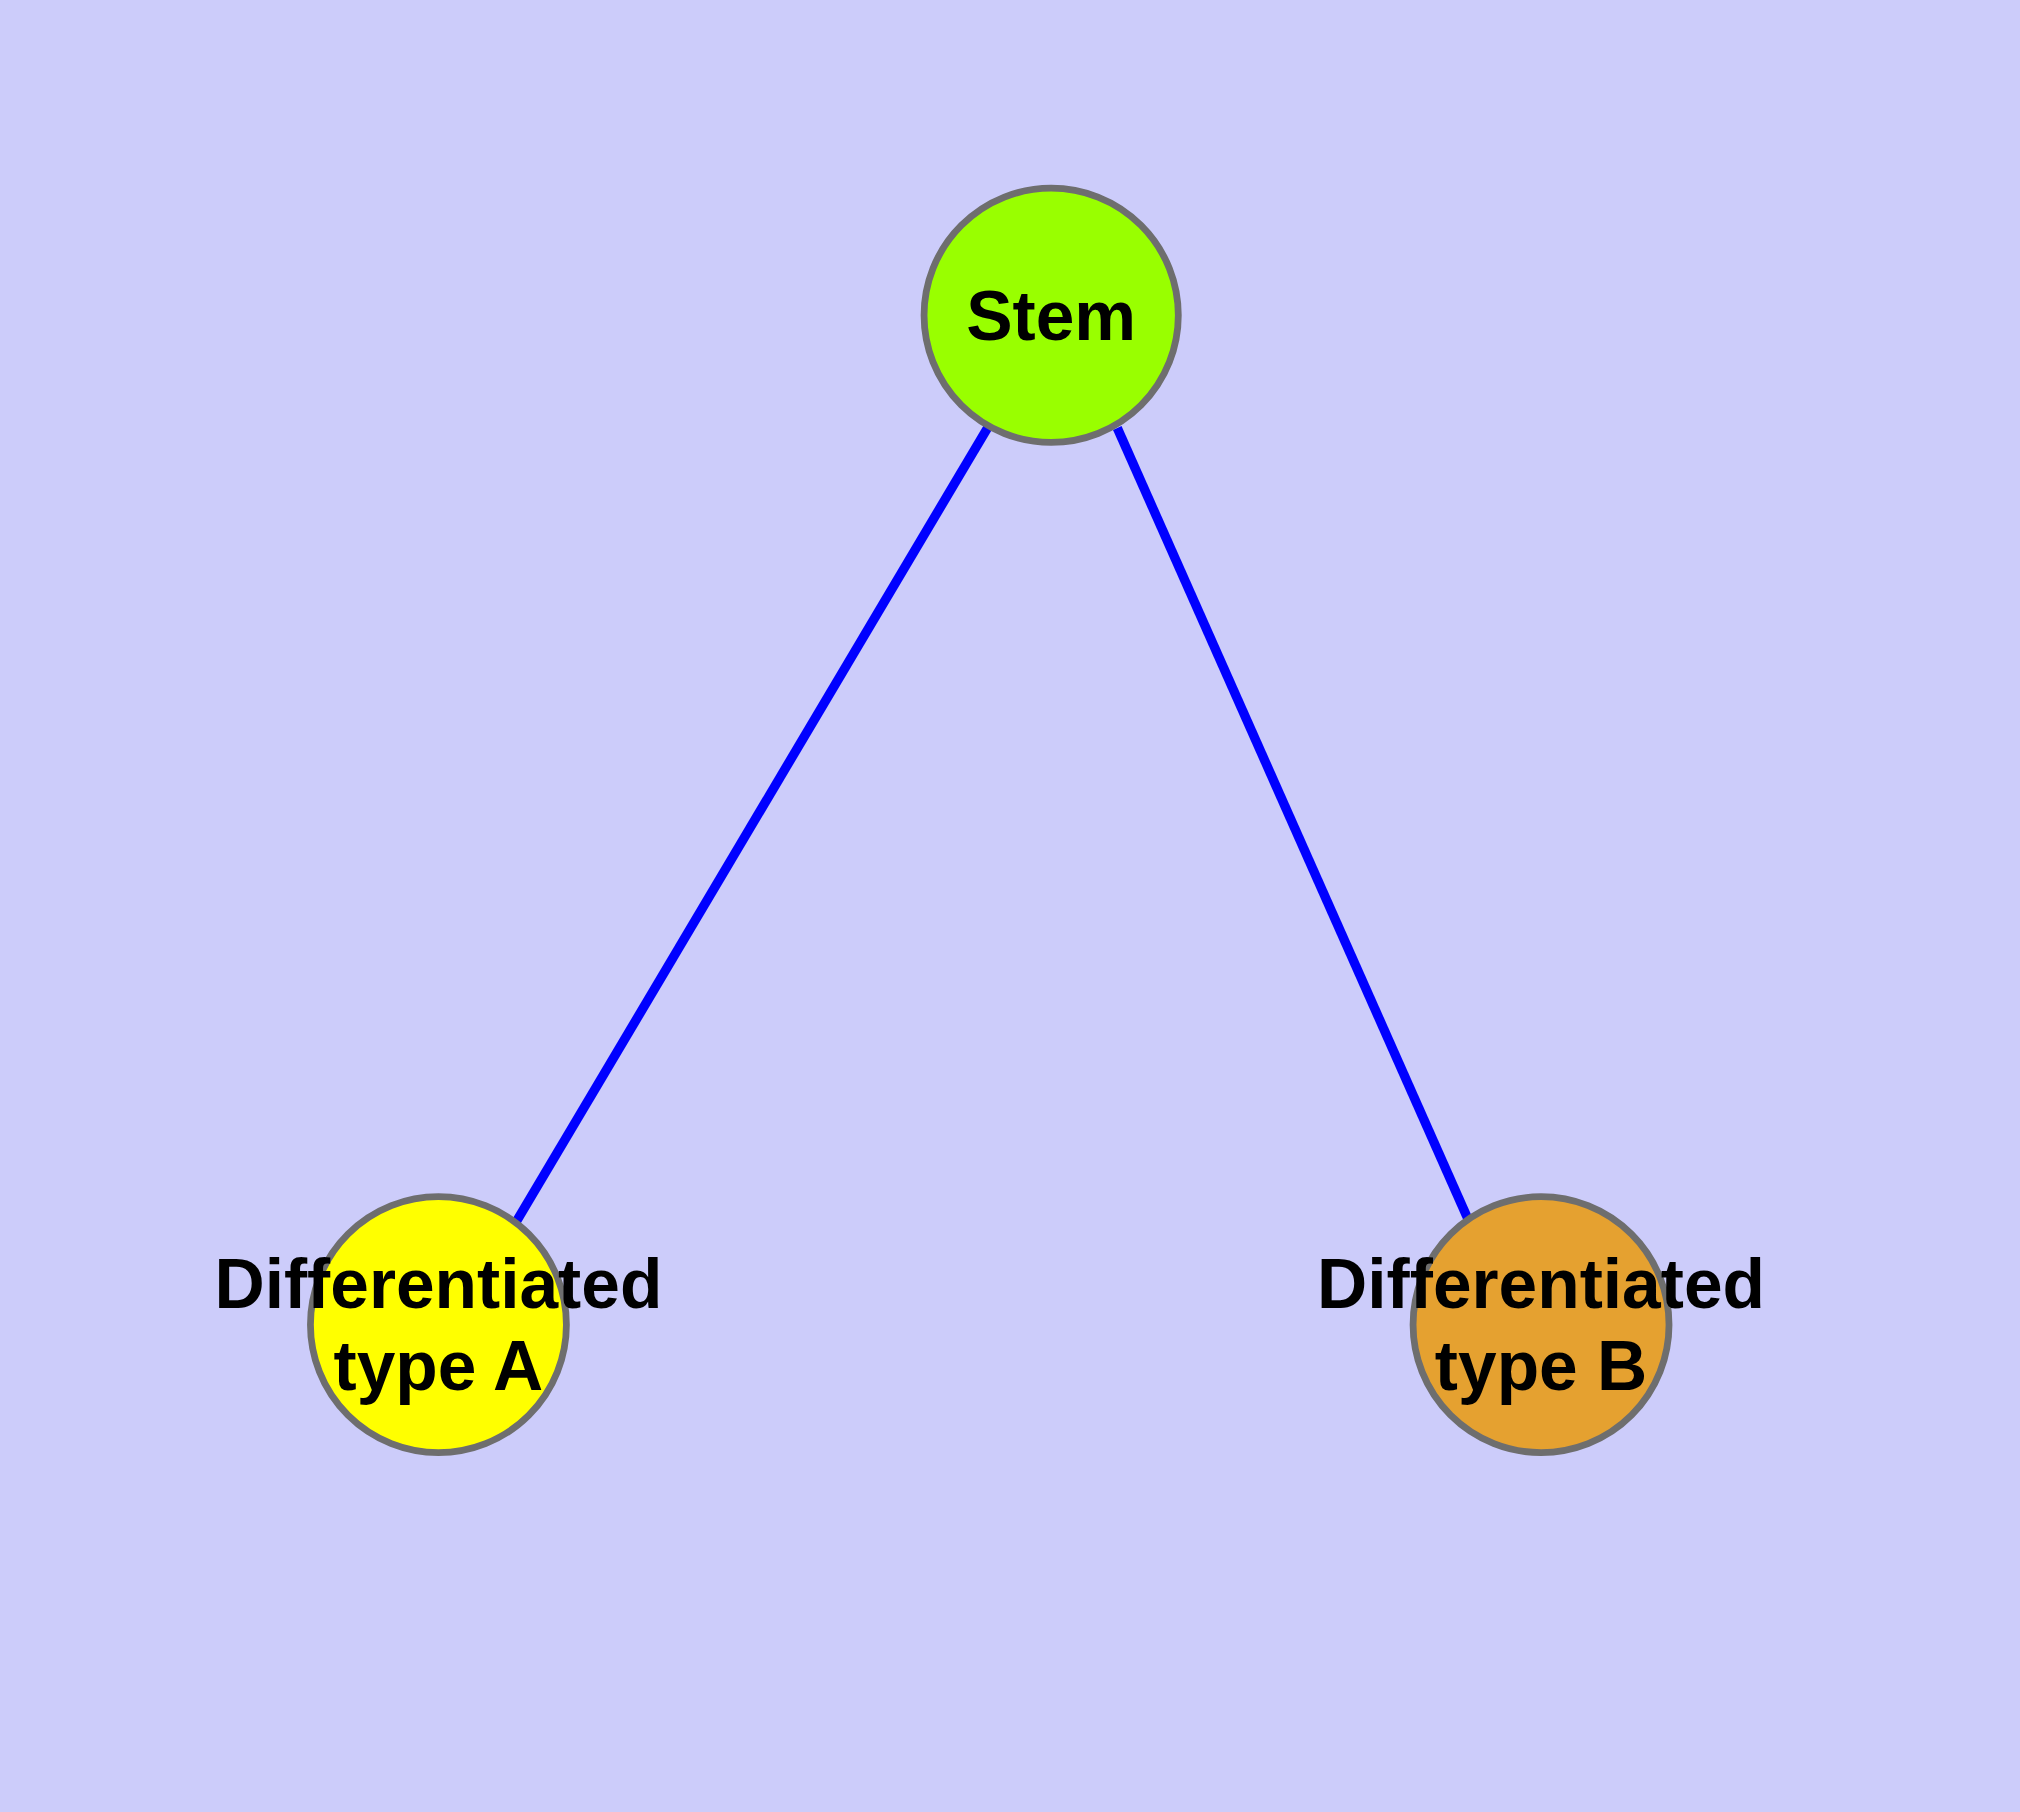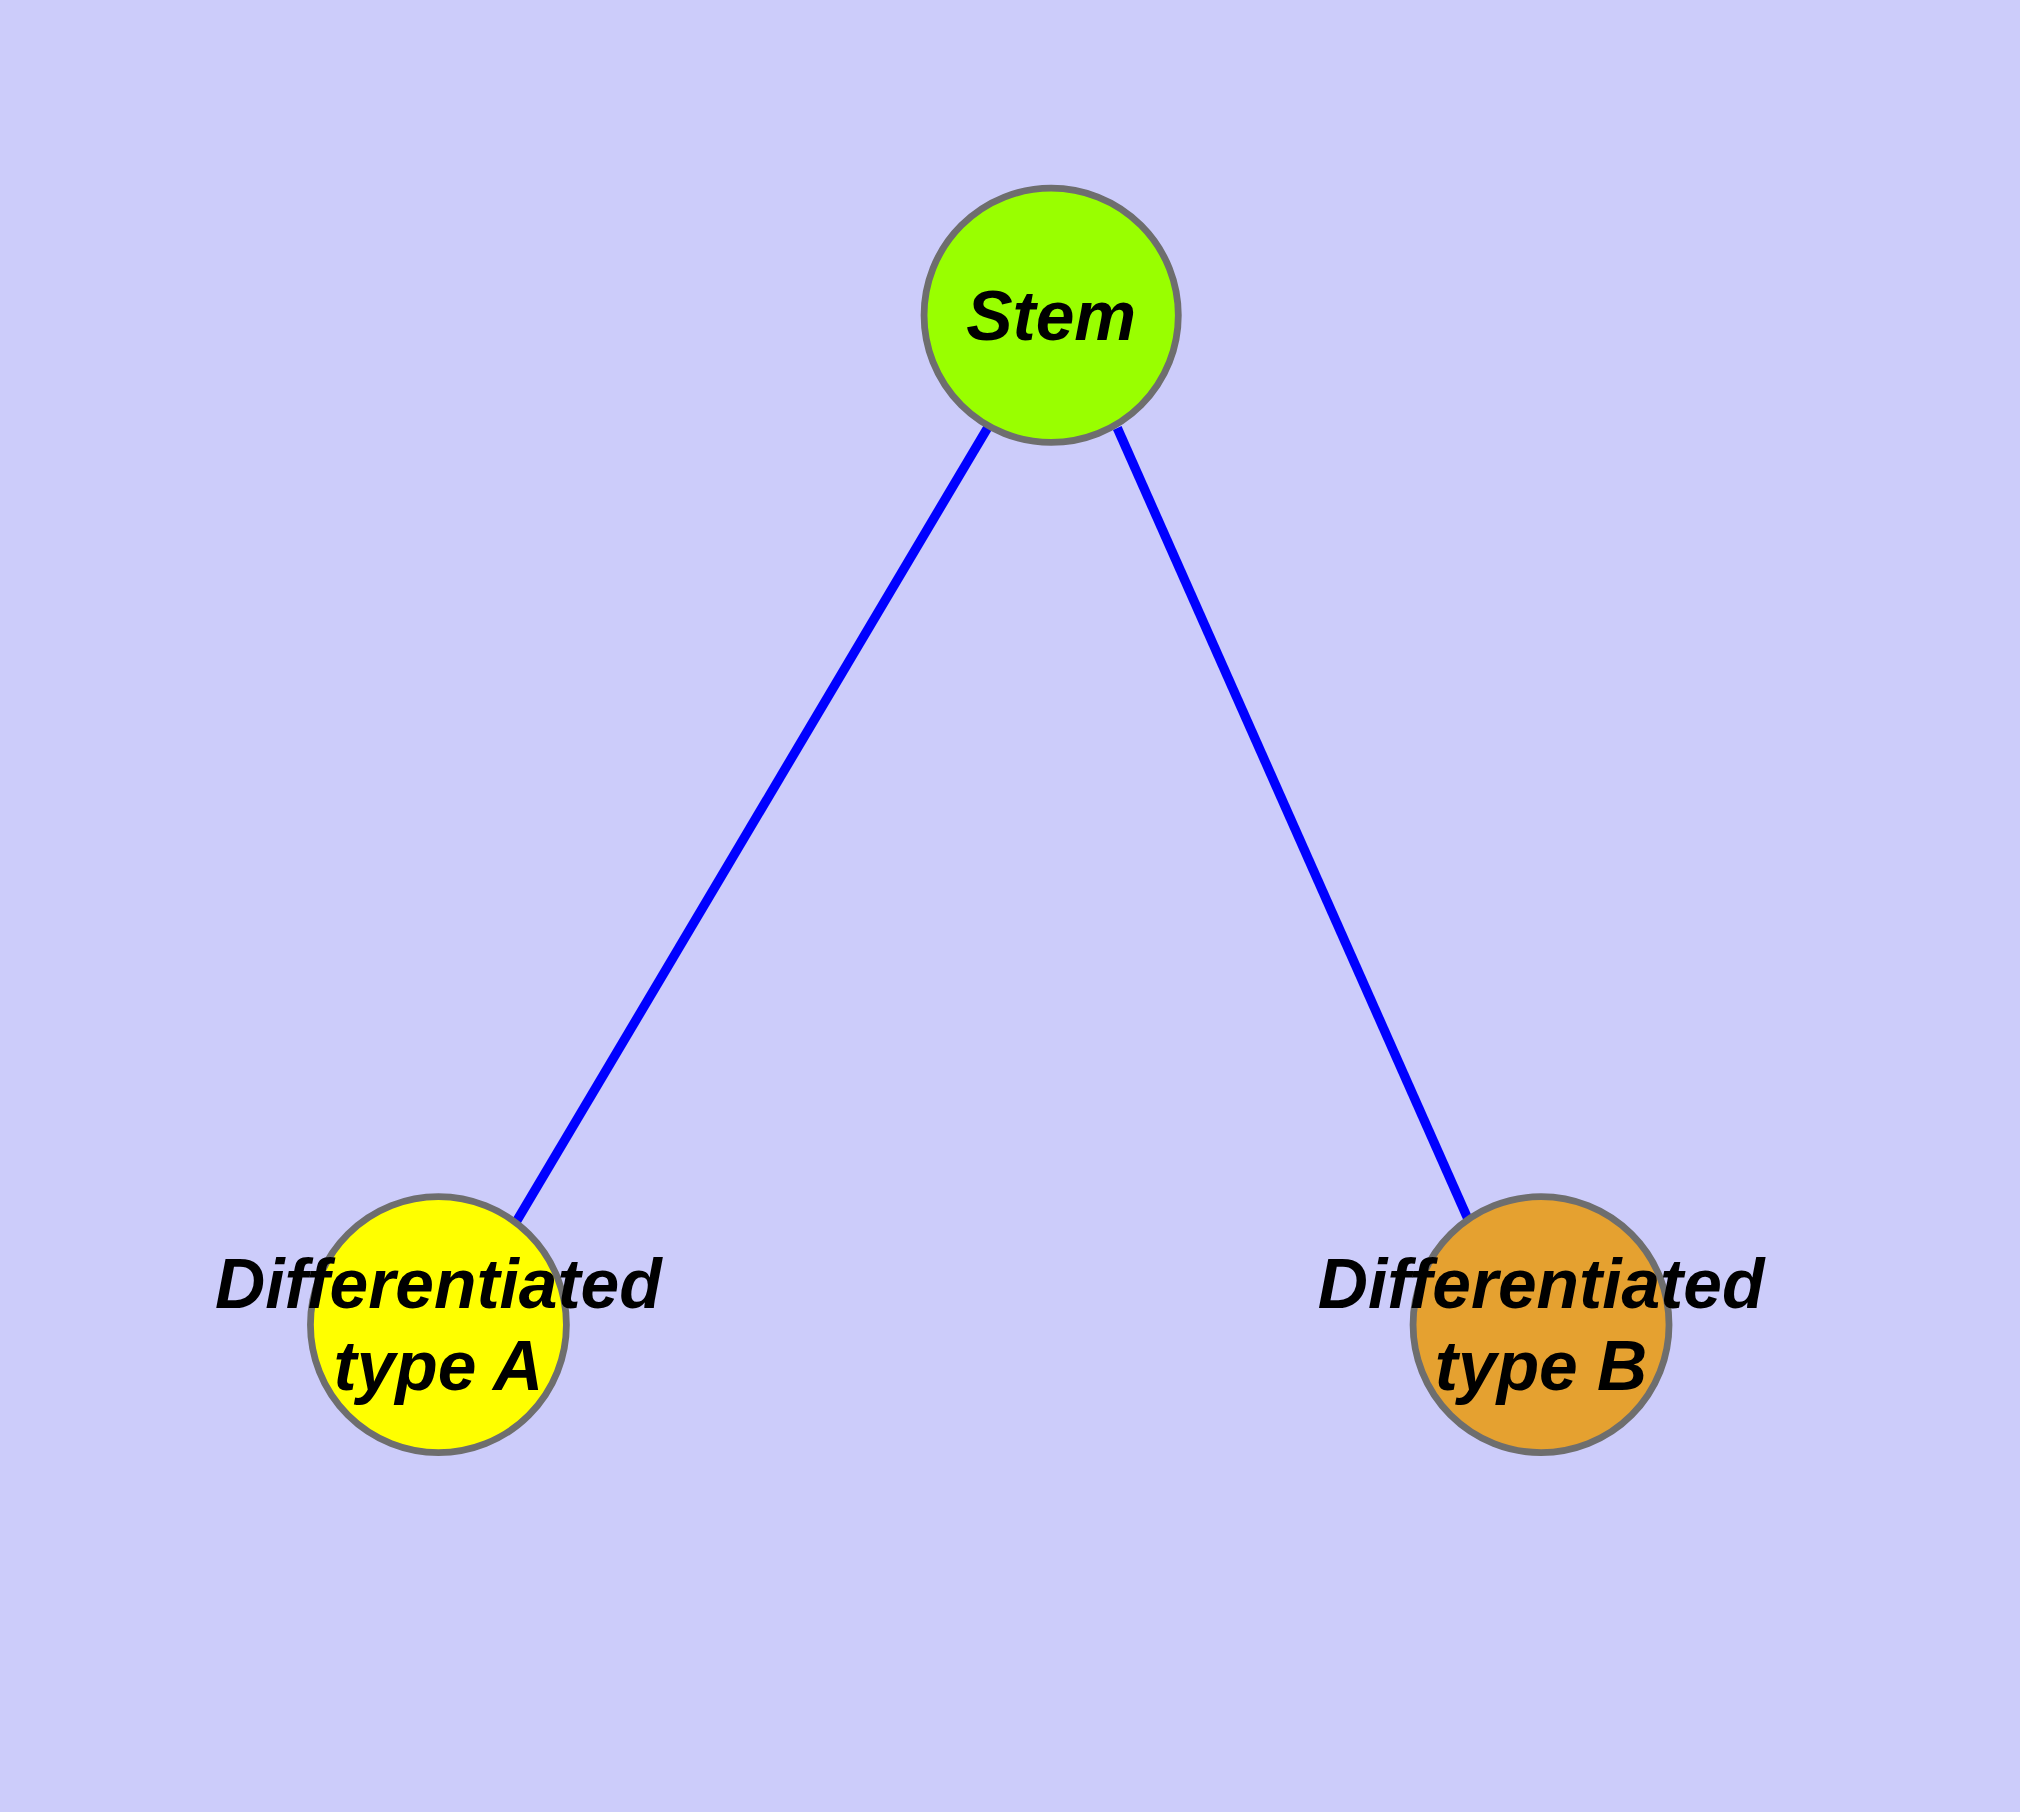--- a/index.html
+++ b/index.html
@@ -5,21 +5,20 @@
   html, body {
     margin: 0;
     padding: 0;
     background: #ccccfa;
   }
   #canvas-wrap {
     position: relative;
     width: 1861px;
     height: 1812px;
     overflow: hidden;
-    font-style: italic;
   }
   svg#graph {
     display: block;
     width: 2021px;
     height: 1812px;
     background: #ccccfa;
   }
   .node-circle {
     stroke: #6e6e6e;
     stroke-width: 8;

